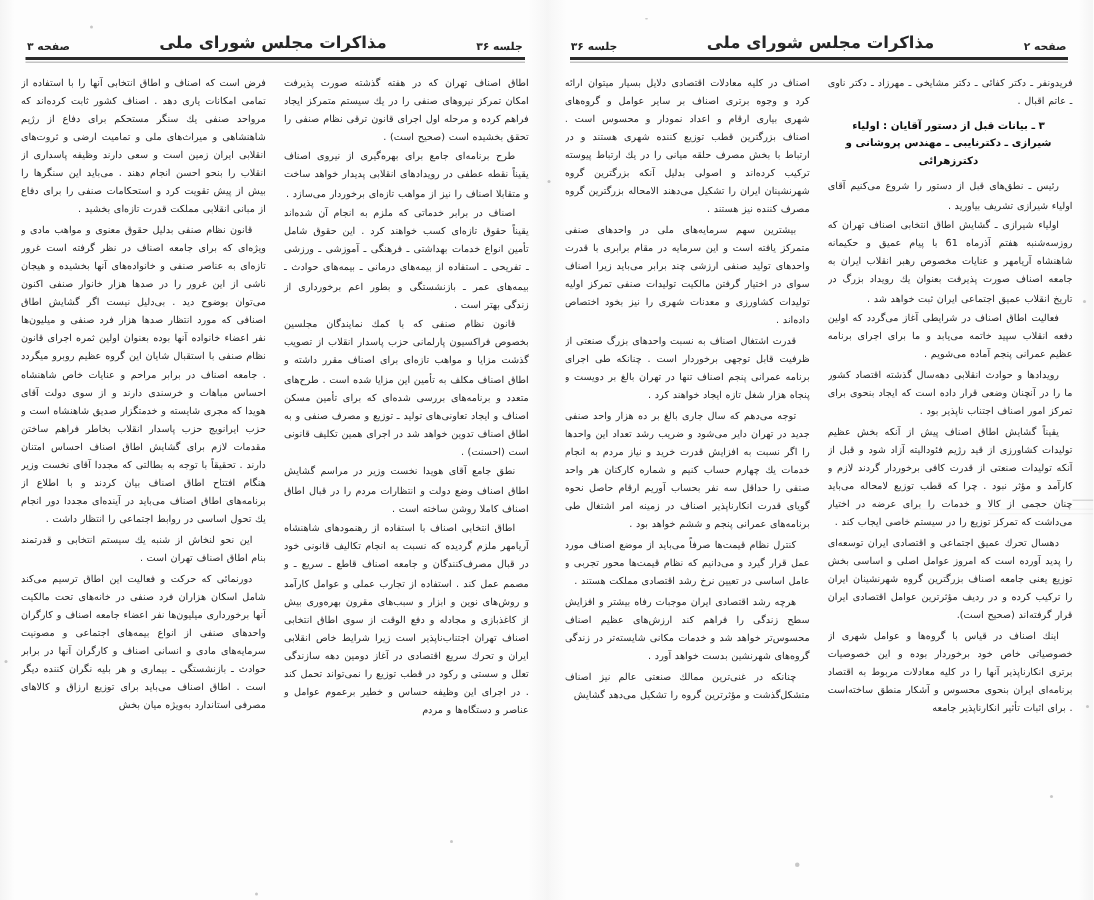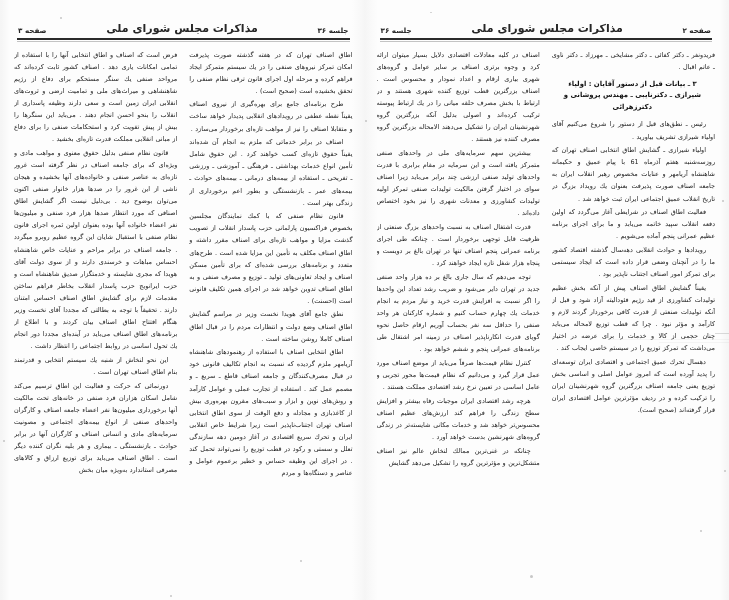--- a/index.html
+++ b/index.html
@@ -165,33 +165,34 @@
     <div class="rule-thin"></div>
 
     <div class="cols">
 
       <div class="col">
         <p class="p">فریدونفر ـ دکتر کفائی ـ دکتر مشایخی ـ مهرزاد ـ دکتر ناوی ـ عاتم اقبال .</p>
         <div class="heading">۳ ـ بیانات قبل از دستور آقایان : اولیاء شیرازی ـ دکترنایبی ـ مهندس پروشانی و دکترزهرائی</div>
         <p class="p indent">رئیس ـ نطق‌های قبل از دستور را شروع می‌کنیم آقای اولیاء شیرازی تشریف بیاورید .</p>
         <p class="p indent">اولیاء شیرازی ـ گشایش اطاق انتخابی اصناف تهران که روزسه‌شنبه هفتم آذرماه 61 با پیام عمیق و حکیمانه شاهنشاه آریامهر و عنایات مخصوص رهبر انقلاب ایران به جامعه اصناف صورت پذیرفت بعنوان یك رویداد بزرگ در تاریخ انقلاب عمیق اجتماعی ایران ثبت خواهد شد .</p>
         <p class="p indent">فعالیت اطاق اصناف در شرایطی آغاز می‌گردد که اولین دفعه انقلاب سپید خاتمه می‌یابد و ما برای اجرای برنامه عظیم عمرانی پنجم آماده می‌شویم .</p>
-        <p class="p indent">رویدادها و حوادث انقلابی دهه‌سال گذشته اقتصاد کشور ما را در آنچنان وضعی قرار داده است که ایجاد سیستمی برای تمرکز امور اصناف اجتناب ناپذیر بود .</p>
+        <p class="p indent">رویدادها و حوادث انقلابی دهه‌سال گذشته اقتصاد کشور ما را در آنچنان وضعی قرار داده است که ایجاد بنحوی برای تمرکز امور اصناف اجتناب ناپذیر بود .</p>
         <p class="p indent">یقیناً گشایش اطاق اصناف پیش از آنکه بخش عظیم تولیدات کشاورزی از قید رژیم فئودالیته آزاد شود و قبل از آنکه تولیدات صنعتی از قدرت کافی برخوردار گردند لازم و کارآمد و مؤثر نبود . چرا که قطب توزیع لامحاله می‌باید چنان حجمی از کالا و خدمات را برای عرضه در اختیار می‌داشت که تمرکز توزیع را در سیستم خاصی ایجاب کند .</p>
         <p class="p indent">دهسال تحرك عمیق اجتماعی و اقتصادی ایران توسعه‌ای را پدید آورده است که امروز عوامل اصلی و اساسی بخش توزیع یعنی جامعه اصناف بزرگترین گروه شهرنشینان ایران را ترکیب کرده و در ردیف مؤثرترین عوامل اقتصادی ایران قرار گرفته‌اند (صحیح است).</p>
+        <p class="p indent">اینك اصناف در قیاس با گروه‌ها و عوامل شهری از خصوصیاتی خاص خود برخوردار بوده و این خصوصیات برتری انکارناپذیر آنها را در کلیه معادلات مربوط به اقتصاد برنامه‌ای ایران بنحوی محسوس و آشکار منطق ساخته‌است . برای اثبات تأثیر انکارناپذیر جامعه</p>
       </div>
 
       <div class="col">
         <p class="p">اصناف در کلیه معادلات اقتصادی دلایل بسیار میتوان ارائه کرد و وجوه برتری اصناف بر سایر عوامل و گروه‌های شهری بیاری ارقام و اعداد نمودار و محسوس است . اصناف بزرگترین قطب توزیع کننده شهری هستند و در ارتباط با بخش مصرف حلقه میانی را در یك ارتباط پیوسته ترکیب کرده‌اند و اصولی بدلیل آنکه بزرگترین گروه شهرنشینان ایران را تشکیل می‌دهند الامحاله بزرگترین گروه مصرف کننده نیز هستند .</p>
         <p class="p indent">بیشترین سهم سرمایه‌های ملی در واحدهای صنفی متمرکز یافته است و این سرمایه در مقام برابری با قدرت واحدهای تولید صنفی ارزشی چند برابر می‌باید زیرا اصناف سوای در اختیار گرفتن مالکیت تولیدات صنفی تمرکز اولیه تولیدات کشاورزی و معدنات شهری را نیز بخود اختصاص داده‌اند .</p>
         <p class="p indent">قدرت اشتغال اصناف به نسبت واحدهای بزرگ صنعتی از ظرفیت قابل توجهی برخوردار است . چنانکه طی اجرای برنامه عمرانی پنجم اصناف تنها در تهران بالغ بر دویست و پنجاه هزار شغل تازه ایجاد خواهند کرد .</p>
         <p class="p indent">توجه می‌دهم که سال جاری بالغ بر ده هزار واحد صنفی جدید در تهران دایر می‌شود و ضریب رشد تعداد این واحدها را اگر نسبت به افزایش قدرت خرید و نیاز مردم به انجام خدمات یك چهارم حساب کنیم و شماره کارکنان هر واحد صنفی را حداقل سه نفر بحساب آوریم ارقام حاصل نحوه گویای قدرت انکارناپذیر اصناف در زمینه امر اشتغال طی برنامه‌های عمرانی پنجم و ششم خواهد بود .</p>
         <p class="p indent">کنترل نظام قیمت‌ها صرفاً می‌باید از موضع اصناف مورد عمل قرار گیرد و می‌دانیم که نظام قیمت‌ها محور تجربی و عامل اساسی در تعیین نرخ رشد اقتصادی مملکت هستند .</p>
         <p class="p indent">هرچه رشد اقتصادی ایران موجبات رفاه بیشتر و افزایش سطح زندگی را فراهم کند ارزش‌های عظیم اصناف محسوس‌تر خواهد شد و خدمات مکانی شایسته‌تر در زندگی گروه‌های شهرنشین بدست خواهد آورد .</p>
-        <p class="p indent">چنانکه در غنی‌ترین ممالك لنخاش عالم نیز اصناف متشکل‌ترین و مؤثرترین گروه را تشکیل می‌دهد گشایش</p>
+        <p class="p indent">چنانکه در غنی‌ترین ممالك صنعتی عالم نیز اصناف متشکل‌گذشت و مؤثرترین گروه را تشکیل می‌دهد گشایش</p>
       </div>
 
     </div>
 
     <div class="edge-shadow-r"></div>
   </div>
 
   <div class="page page-left">
 
     <div class="runhead">

